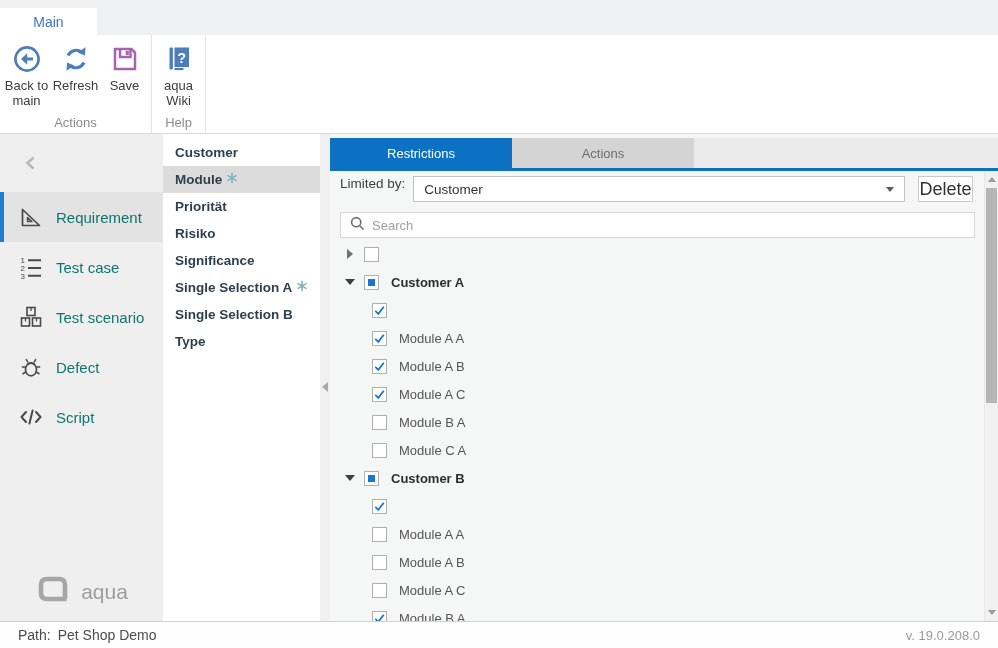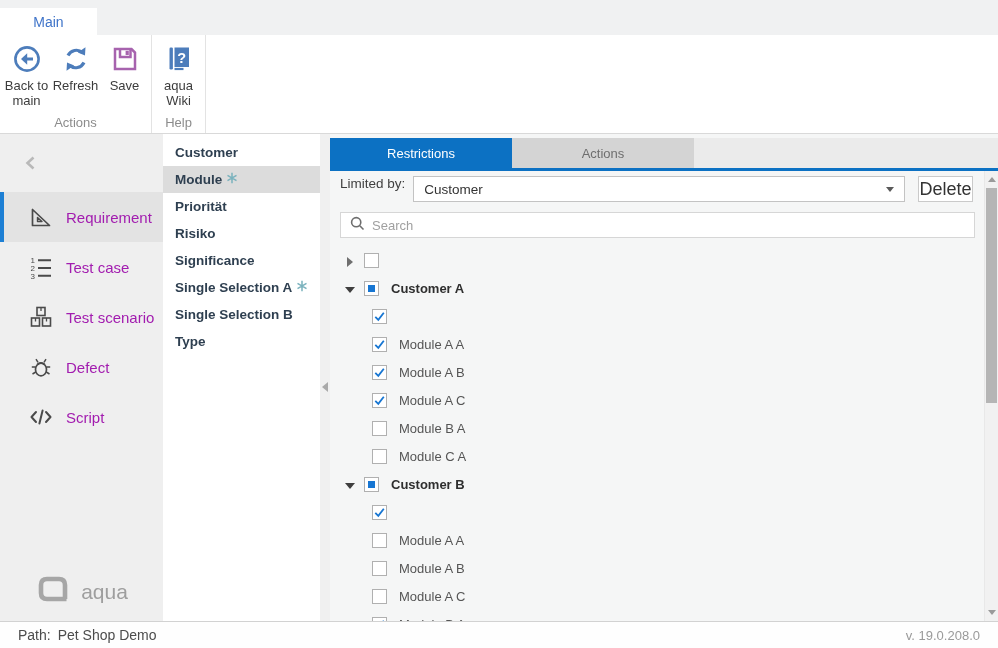--- a/index.html
+++ b/index.html
@@ -20,22 +20,22 @@
                         color:#8c8c8c; font-size:13px; }
   .ribbon-btn { width:49px; display:flex; flex-direction:column; align-items:center; cursor:pointer; }
   .ribbon-btn .icon { margin-top:3px; height:32px; display:flex; align-items:center; }
   .ribbon-btn .blabel { margin-top:3px; font-size:13px; line-height:15px; color:#3c3c3c; text-align:center; }
 
   
   .sidebar { position:absolute; left:0; top:134px; bottom:27px; width:163px; background:#efefef; }
   .collapse-btn { position:absolute; top:18px; left:18px; width:26px; height:26px;
                   display:flex; align-items:center; justify-content:center; cursor:pointer; }
   .side-nav { position:absolute; top:58px; left:0; right:0; }
-  .side-item { height:50px; display:flex; align-items:center; padding-left:28px; position:relative;
-               color:#a21caf; font-size:15px; cursor:pointer; }
+  .side-item { height:50px; display:flex; align-items:center; padding-left:18px; position:relative;
+               color:#0f766e; font-size:15px; cursor:pointer; }
   .side-item .icon { width:26px; height:26px; margin-right:12px; display:flex; align-items:center; }
   .side-item.selected { background:#e3e3e3; }
   .side-item.selected::before { content:""; position:absolute; left:0; top:0; bottom:0; width:4px; background:#1d7fd4; }
   .logo { position:absolute; bottom:12px; left:0; right:0; display:flex; align-items:center;
           justify-content:center; gap:9px; color:#9e9e9e; font-size:21px; }
 
   .fields-col { position:absolute; left:163px; top:134px; bottom:27px; width:157px; background:#fff; padding-top:5px; }
   .field-item { height:27px; display:flex; align-items:center; padding-left:12px; font-weight:bold;
                 font-size:13.5px; color:#2e3f50; cursor:pointer; white-space:nowrap; }
   .field-item.selected { background:#dcdcdc; }
@@ -64,21 +64,21 @@
   .delete-btn { width:55px; height:26px; background:#fff; border:1px solid #cacaca; font-size:18px;
                 color:#333; cursor:pointer; font-family:"Liberation Sans", sans-serif; }
 
   .searchbox { position:absolute; top:78px; left:10px; width:635px; height:26px; background:#fff;
                border:1px solid #d6d6d6; display:flex; align-items:center; padding:0 9px; gap:7px; }
   .searchbox input { border:none; outline:none; flex:1; font-size:13px; color:#333;
                      font-family:"Liberation Sans", sans-serif; background:transparent; }
   .searchbox input::placeholder { color:#a0a0a0; }
 
   .tree { position:absolute; top:106px; left:10px; right:23px; bottom:0; overflow:hidden; }
-  .tree-row { height:28px; display:flex; align-items:flex-end; cursor:default; }
+  .tree-row { height:28px; display:flex; align-items:center; cursor:default; }
   .expander { width:11px; height:12px; margin-left:5px; margin-right:8px; position:relative; cursor:pointer; flex:none; }
   .expander.expanded::after { content:""; position:absolute; top:3px; left:0; border-left:5px solid transparent;
                               border-right:5px solid transparent; border-top:6px solid #3f3f3f; }
   .expander.collapsed::after { content:""; position:absolute; top:1px; left:2px; border-top:5px solid transparent;
                                border-bottom:5px solid transparent; border-left:6px solid #6f6f6f; }
   .cb { width:15px; height:15px; background:#fff; border:1px solid #b0b0b0; position:relative;
         cursor:pointer; flex:none; display:flex; align-items:center; justify-content:center; }
   .cb.indeterminate::after { content:""; position:absolute; top:3px; left:3px; right:3px; bottom:3px; background:#1776d2; }
   .lvl1 .cb { margin-left:32px; }
   .tree-label { margin-left:12px; font-size:13px; color:#555; white-space:nowrap; }

